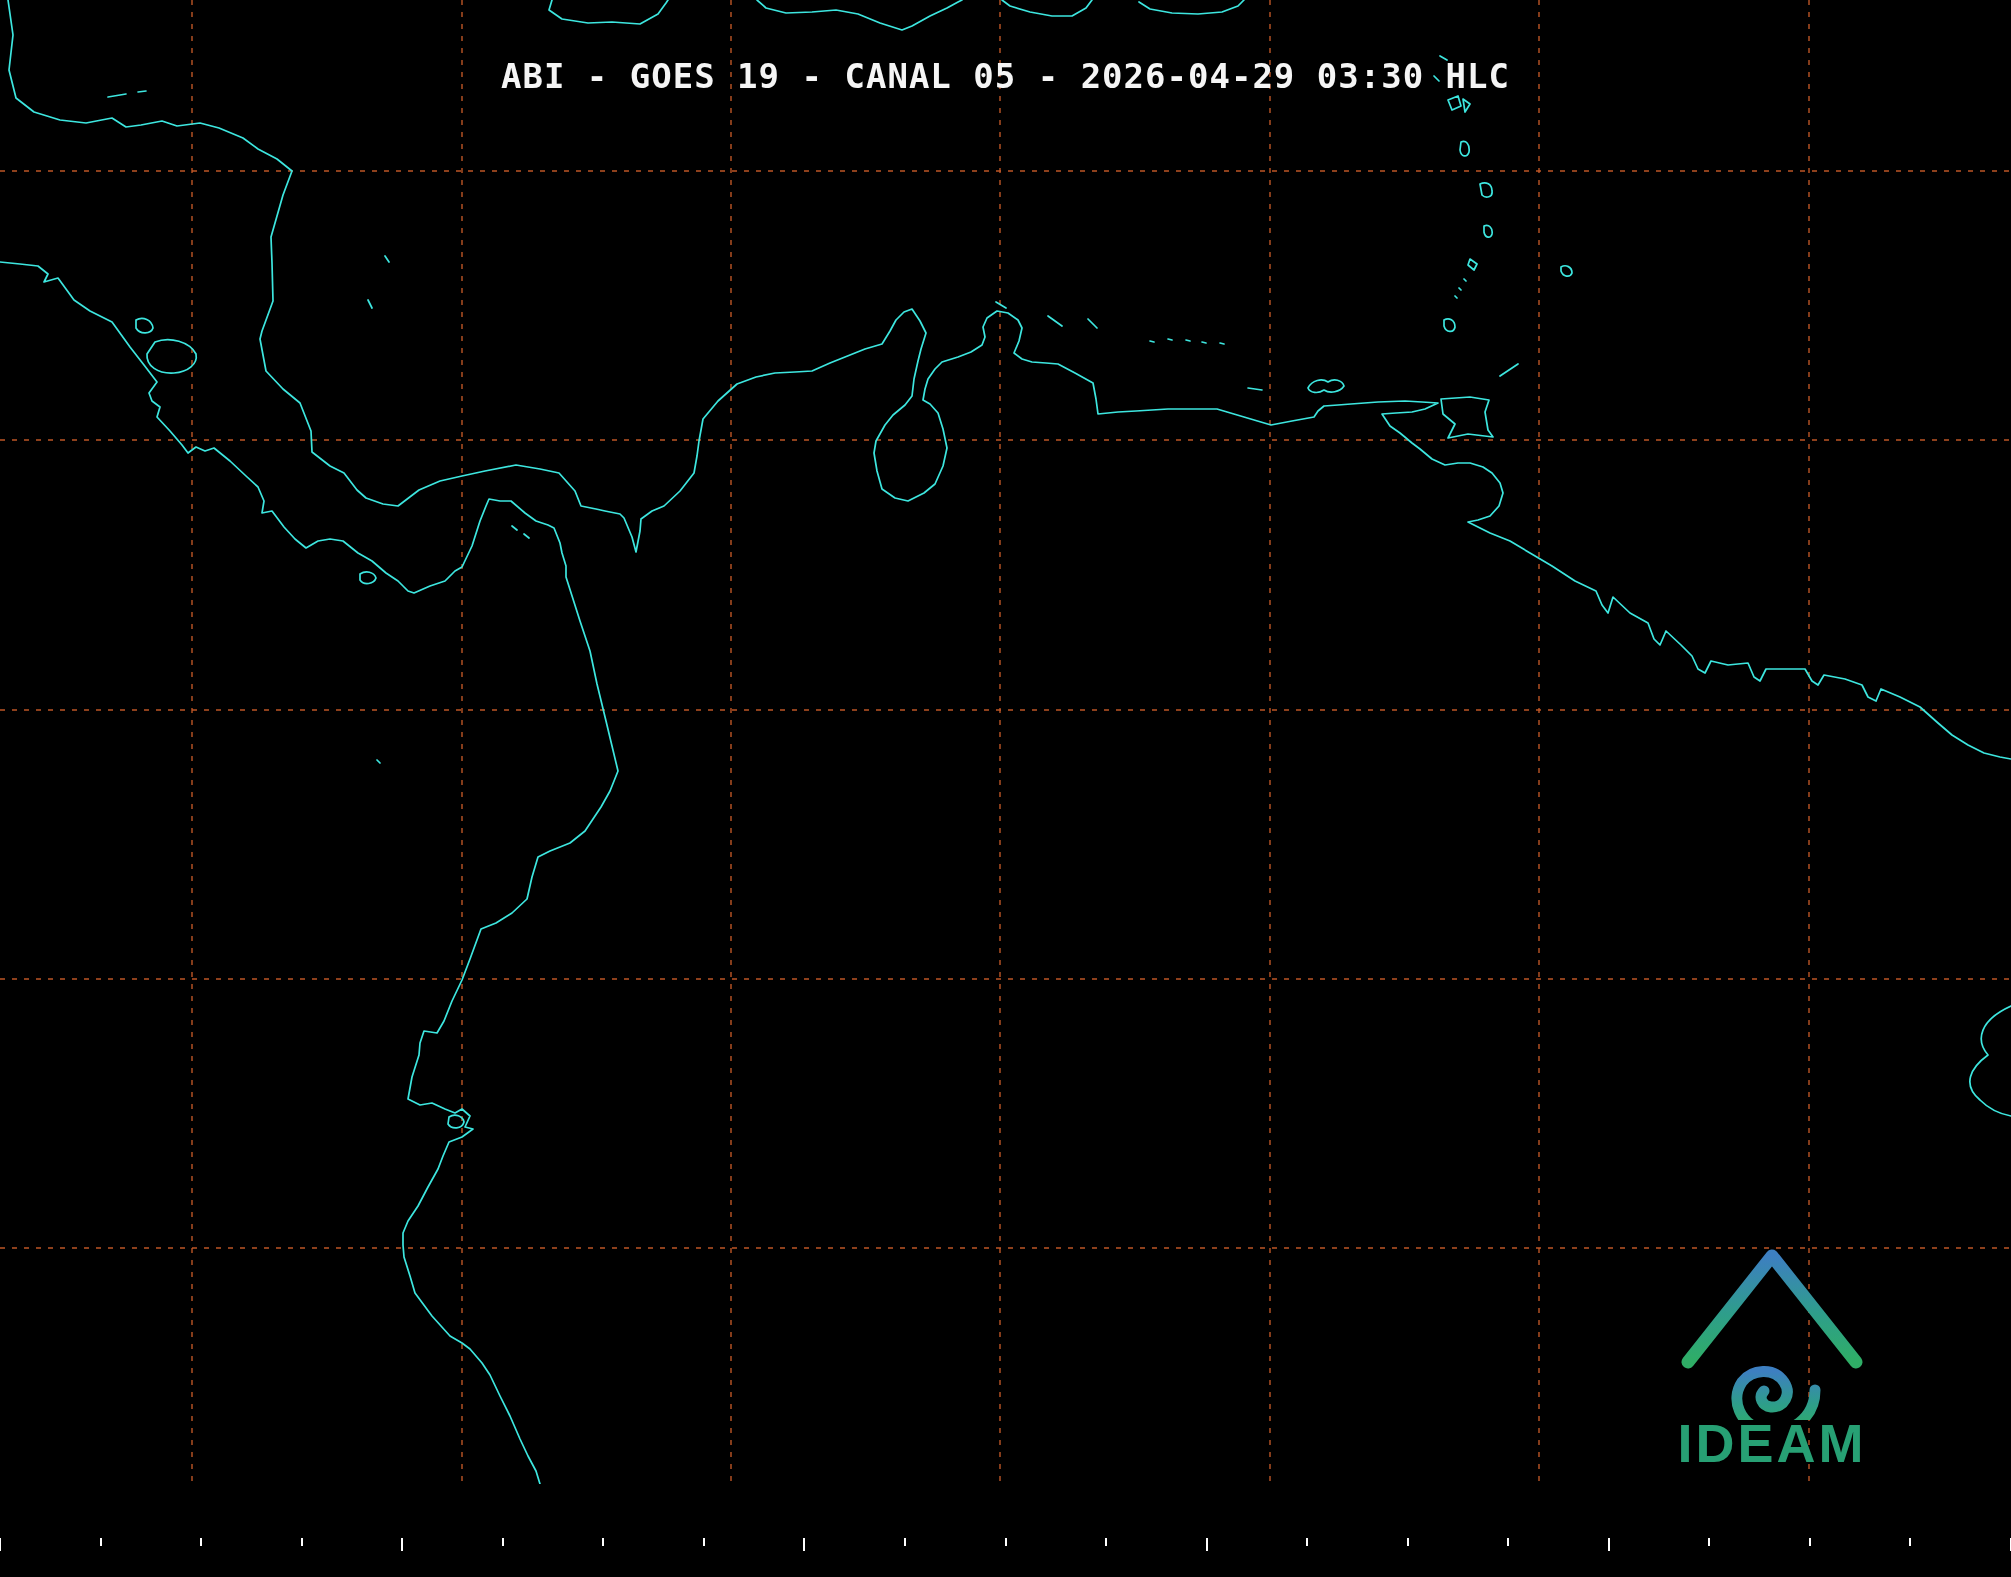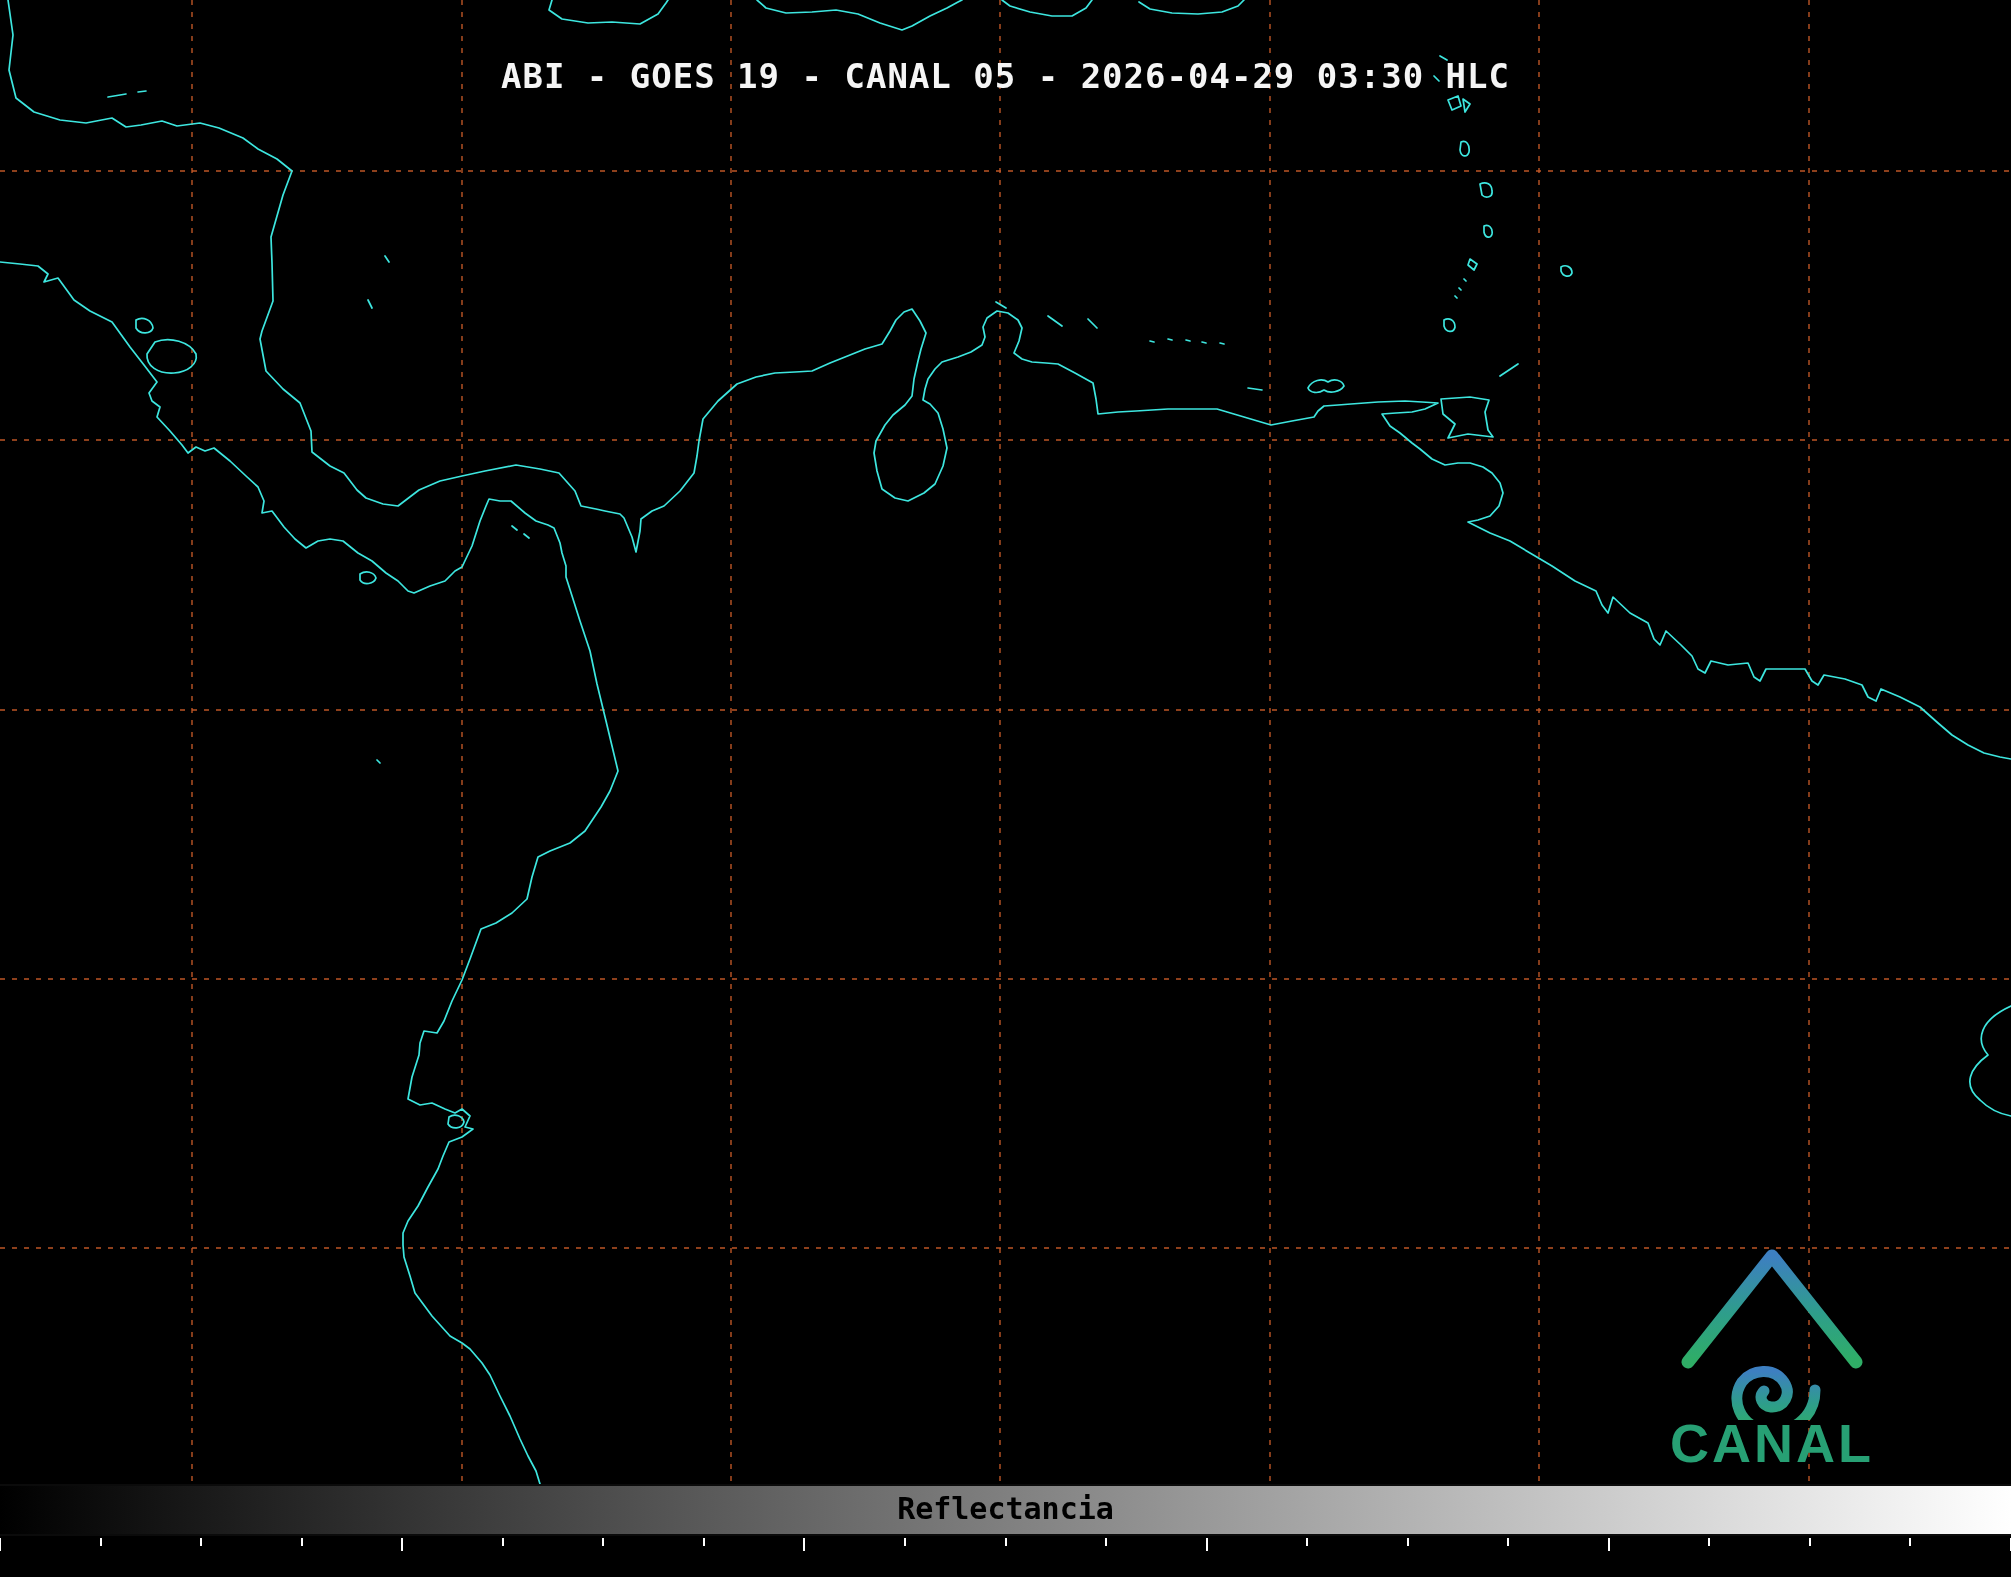--- a/index.html
+++ b/index.html
@@ -89,27 +89,23 @@
       <defs>
         <linearGradient id="lg" x1="0" y1="0" x2="0" y2="1">
           <stop offset="0" style="stop-color:var(--logo_blue)"></stop>
           <stop offset="0.55" style="stop-color:var(--logo_teal)"></stop>
           <stop offset="1" style="stop-color:var(--logo_green)"></stop>
         </linearGradient>
       </defs>
       <path d="M16 120 L100 14 L184 120" stroke="url(#lg)" stroke-width="13" fill="none" stroke-linecap="round" stroke-linejoin="round"></path>
       <path d="M143 148 C143 176 118 194 92 188 C68 183 58 158 70 140 C80 127 102 125 112 140 C120 152 112 166 99 165 C90 164 86 155 92 149" stroke="url(#lg)" stroke-width="11" fill="none" stroke-linecap="round"></path>
     </svg>
-    <div class="logo-text">CANAL</div>
+    <div class="logo-text">IDEAM</div>
   </div>
 
-  <div class="colorbar">
-    <div style="position: absolute; inset: 0px; background: linear-gradient(to right, rgb(0, 0, 0), rgb(255, 255, 255));"></div>
-    <div class="cb-label">Reflectancia</div>
-  </div>
   <div class="tickmarks">
       <div class="tickmark major" style="left: 0%;"></div>
       <div class="tickmark" style="left: 5%;"></div>
       <div class="tickmark" style="left: 10%;"></div>
       <div class="tickmark" style="left: 15%;"></div>
       <div class="tickmark major" style="left: 20%;"></div>
       <div class="tickmark" style="left: 25%;"></div>
       <div class="tickmark" style="left: 30%;"></div>
       <div class="tickmark" style="left: 35%;"></div>
       <div class="tickmark major" style="left: 40%;"></div>

